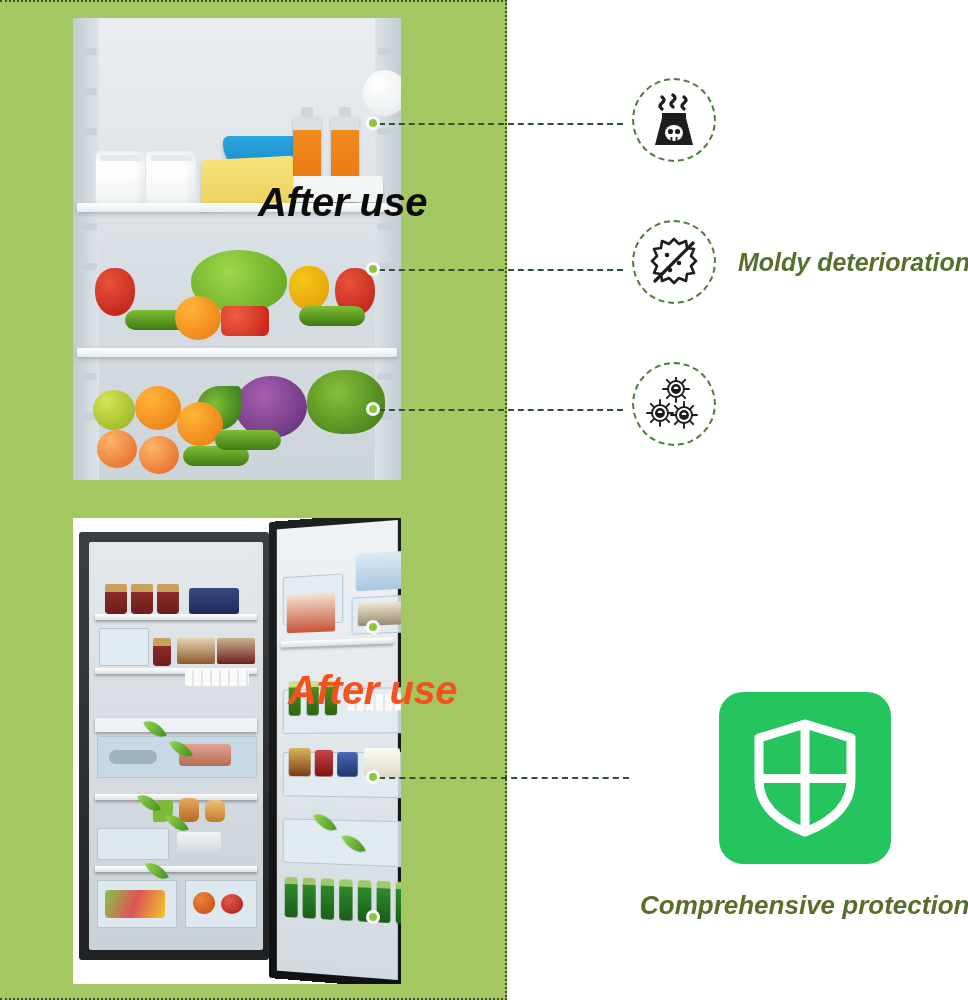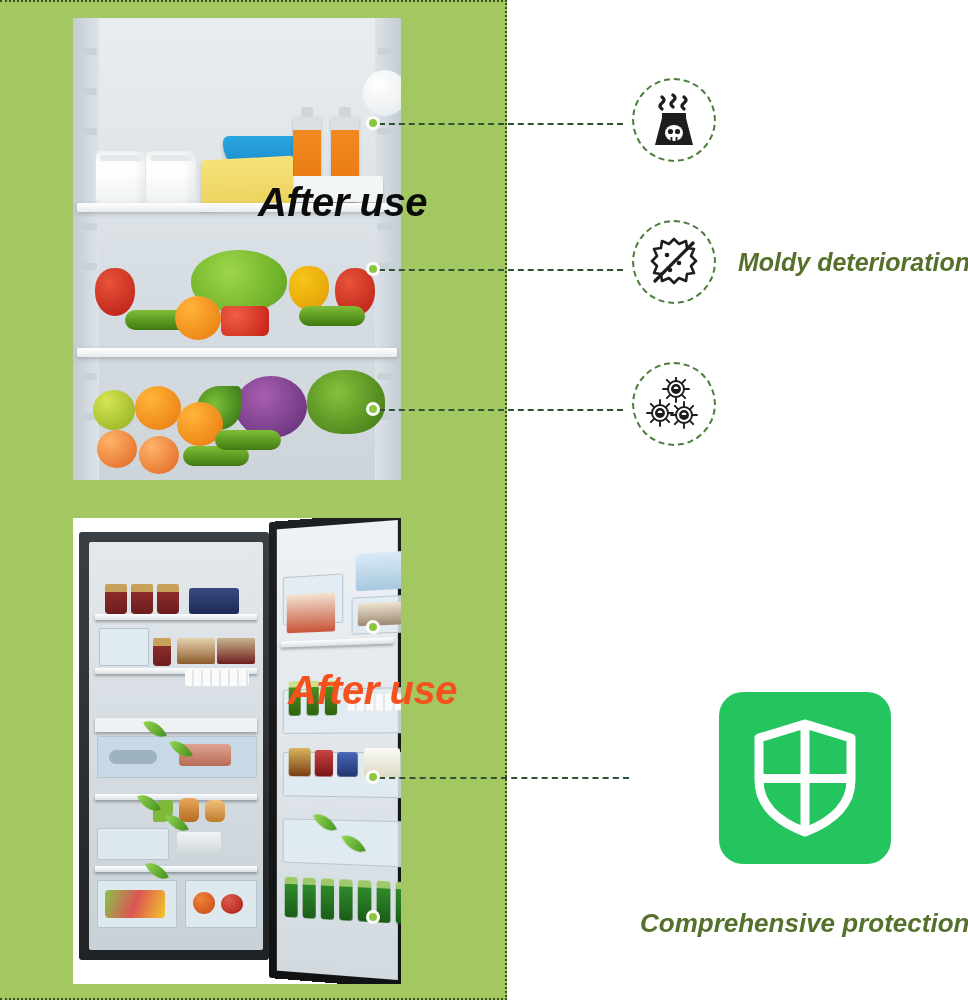--- a/index.html
+++ b/index.html
@@ -194,21 +194,21 @@
   
   .prot{
     position:absolute;left:640px;top:692px;
     display:flex;flex-direction:column;align-items:center;
   }
   .prot-tile{
     width:172px;height:172px;border-radius:24px;background:#24c55e;
     display:flex;align-items:center;justify-content:center;
   }
   .prot-label{
-    margin-top:44px;font-size:26px;font-weight:bold;font-style:italic;
+    margin-top:26px;font-size:26px;font-weight:bold;font-style:italic;
     color:#55702a;white-space:nowrap;
   }
 </style>
 </head>
 <body>
 
 <div id="root">
 
   <div class="green-panel"></div>
 

